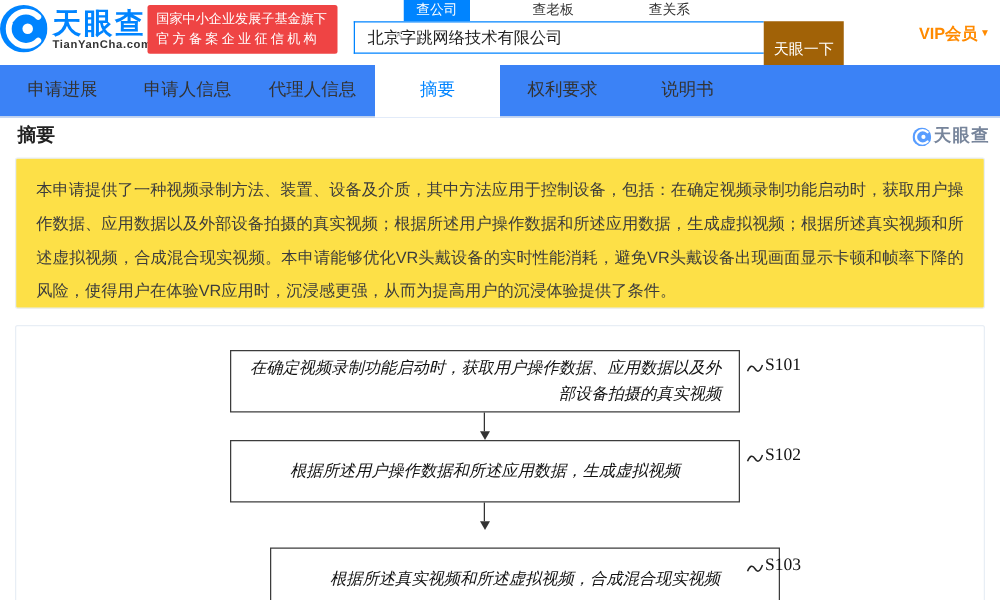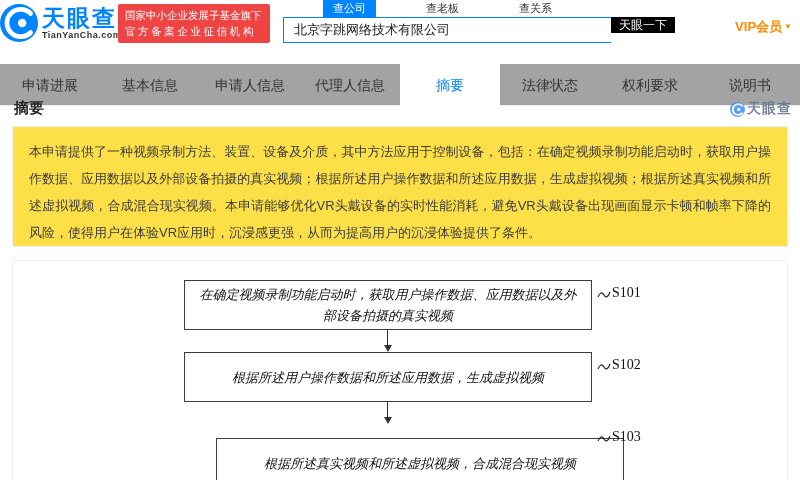--- a/index.html
+++ b/index.html
@@ -23,30 +23,30 @@
   .search-wrap { position: absolute; left: 283px; top: 0; width: 392px; }
   .search-tabs { display: flex; height: 17px; }
   .search-tab { font-size: 11px; line-height: 17px; padding: 0 10px; color: #333; cursor: pointer; margin-left: 40px; }
   .search-tab.active { background: #0084ff; color: #fff; }
   .search-row { display: flex; height: 26px; }
   .search-input { width: 328px; height: 26px; border: 1px solid #0084ff; border-right: none;
     padding: 0 24px 0 10px; font-size: 13px; color: #222; outline: none;
     font-family: "Liberation Sans", sans-serif; }
   .clear-x { position: absolute; left: 312px; top: 21px; width: 14px; height: 14px;
     color: #bbb; font-size: 13px; line-height: 14px; text-align: center; cursor: pointer; }
-  .search-btn { width: 64px; height: 16px; background: #000000; color: #fff; border: none;
+  .search-btn { width: 64px; height: 44px; background: #a16207; color: #fff; border: none;
     font-size: 12px; cursor: pointer; font-family: Liberation Sans, sans-serif; }
 
   .vip { position: absolute; right: 8px; top: 18px; color: #ff8a00; font-weight: bold;
     font-size: 13px; cursor: pointer; }
   .vip .caret { font-size: 8px; vertical-align: 2px; margin-left: 2px; }
 
   
-  .nav { position: absolute; left: 0; top: 64px; width: 800px; height: 42px;
-    background: #a3a3a3; border-bottom: 1px solid #ebebeb; display: flex; }
+  .nav { position: absolute; left: 0; top: 52px; width: 800px; height: 42px;
+    background: #3b82f6; border-bottom: 1px solid #ebebeb; display: flex; font-family: Liberation Serif, serif; }
   .nav-tab { width: 100px; height: 42px; line-height: 42px; text-align: center;
     font-size: 14px; color: #333; cursor: pointer; }
   .nav-tab.active { background: #fff; color: #0084ff; }
 
   
   .section-head { position: absolute; left: 0; top: 97px; width: 800px; height: 26px; }
   .section-title { position: absolute; left: 14px; top: 2px; font-size: 15px; font-weight: bold; color: #222; }
   .watermark { position: absolute; right: 8px; top: 3px; display: flex; align-items: center; opacity: 0.85; }
   .watermark svg { width: 15px; height: 15px; margin-right: 2px; }
   .watermark-text { font-size: 14px; font-weight: bold; color: #60708a; letter-spacing: 1px; }
@@ -57,34 +57,34 @@
   .abstract-text { margin: 11px 16px; font-size: 13px; line-height: 27px; color: #3c3c3c;
     text-align: justify; }
 
   
   .flow-card { position: absolute; left: 12px; top: 260px; width: 776px; height: 240px;
     border: 1px solid #e8eef5; border-radius: 2px; background: #fff; }
   .flow-step { position: absolute; left: 171px; width: 408px; height: 50px;
     border: 1px solid #3c3c3c; display: flex; align-items: center; justify-content: center;
     padding: 2px 14px; }
   .flow-step .txt { font-family: "DejaVu Serif", "Liberation Serif", serif; font-style: italic;
-    font-size: 13px; line-height: 21px; color: #111; text-align: center; }
+    font-size: 13px; line-height: 21px; color: #111; text-align: right; }
   .step-0 { top: 19px; }
   .step-1 { top: 91px; }
   .step-2 { top: 177px; margin-left: 32px; }
   .flow-arrow { position: absolute; left: 374px; width: 1px; height: 15px; background: #333; }
   .arrow-0 { top: 69px; }
   .arrow-1 { top: 141px; }
   .flow-arrow::after { content: ""; position: absolute; left: -3.5px; top: 15px; width: 0; height: 0;
     border-left: 4px solid transparent; border-right: 4px solid transparent; border-top: 7px solid #333; }
   .step-label { position: absolute; left: 584px; display: flex; align-items: center;
     font-family: "Liberation Serif", serif; font-size: 14px; color: #111; }
   .label-0 { top: 24px; }
   .label-1 { top: 96px; }
-  .label-2 { top: 168px; text-align: right; }
+  .label-2 { top: 184px; text-align: right; }
   .step-label svg { margin-right: 1px; }
 </style>
 </head>
 <body>
 
 <div class="page">
 
   <div class="topbar">
     <div class="logo">
       <svg class="logo-icon" viewBox="0 0 36 36">
@@ -117,25 +117,23 @@
     </div>
     <div class="clear-x">×</div>
 
     <div class="vip">
       <span>VIP会员</span><span class="caret">▼</span>
     </div>
   </div>
 
   <div class="nav">
     <div class="nav-tab">申请进展</div>
-    <div class="nav-tab">基本信息</div>
     <div class="nav-tab">申请人信息</div>
     <div class="nav-tab">代理人信息</div>
     <div class="nav-tab active">摘要</div>
-    <div class="nav-tab">法律状态</div>
     <div class="nav-tab">权利要求</div>
     <div class="nav-tab">说明书</div>
   </div>
 
   <div class="section-head">
     <div class="section-title">摘要</div>
     <div class="watermark">
       <svg viewBox="0 0 36 36">
         <circle cx="18" cy="18" r="18" fill="#3b8cff"></circle>
         <path d="M 29,9 A 13,13 0 1 0 29,27" stroke="#fff" stroke-width="4.5" fill="none" stroke-linecap="round"></path>

